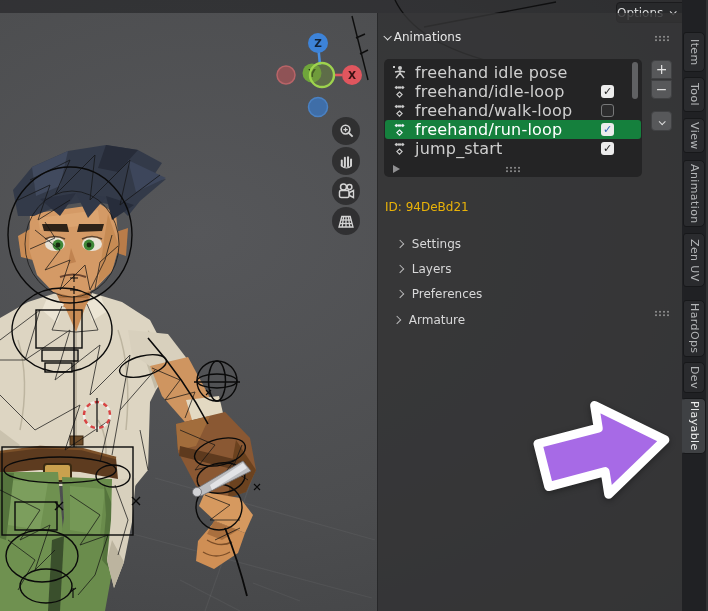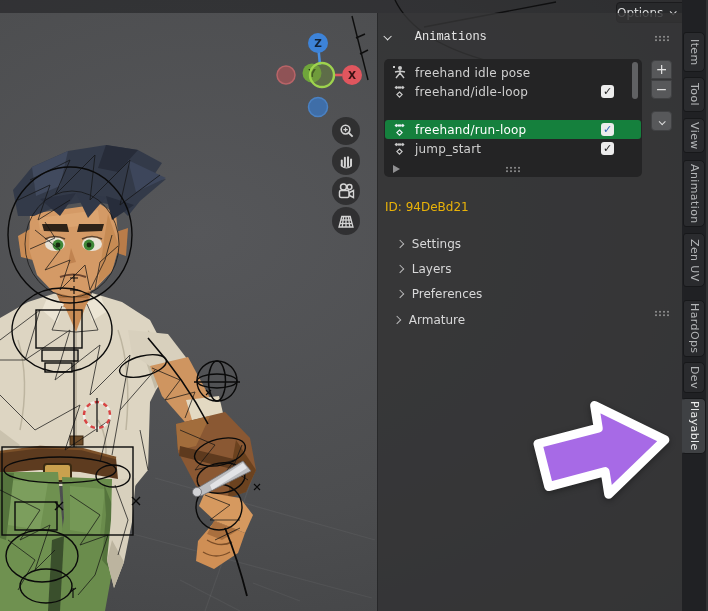--- a/index.html
+++ b/index.html
@@ -43,35 +43,35 @@
     display:flex; align-items:center; justify-content:center;
   }
 
   
   .npanel {
     position:absolute; left:377px; top:13px; width:305px; height:598px;
     background:rgba(51,51,52,0.85);
     border-left:1px solid rgba(0,0,0,0.25);
     color:#d5d5d5; font-size:12px;
   }
-  .panel-header { position:absolute; left:6px; top:17px; display:flex; align-items:center; gap:25px; color:#e6e6e6;font-family:Liberation Mono, monospace; }
+  .panel-header { position:absolute; left:6px; top:17px; display:flex; align-items:center; gap:4px; color:#e6e6e6; }
   .grip {
     width:16px; height:7px; opacity:.8;
     background-image:radial-gradient(circle, #9a9a9a 0.9px, transparent 1.1px);
     background-size:4px 3.5px; background-position:0 0;
   }
   .grip.hdr { position:absolute; left:276px; top:22px; }
 
   .anim-list {
     position:absolute; left:6px; top:46px; width:258px; height:118px;
     background:#242425; border-radius:5px; overflow:hidden;
   }
   .row { position:absolute; left:1px; width:256px; height:19px; display:flex; align-items:center; }
   .row .icon { width:15px; height:15px; margin-left:7px; flex:0 0 auto; }
-  .row .lbl { margin-left:8px; color:#cfcfcf; font-size:12px; letter-spacing:.2px; }
+  .row .lbl { margin-left:8px; color:#cfcfcf; font-size:16px; letter-spacing:.2px; }
   .row.selected { background:#15803d; border-radius:3px; }
   .row.selected .lbl { color:#ffffff; }
   .cb {
     position:absolute; right:27px; top:3px; width:13px; height:13px;
     border-radius:3px; background:#ececec; color:#1d1d1d;
     font-size:11px; line-height:13px; text-align:center; font-weight:bold;
   }
   .cb.unchecked { background:#2c2c2d; border:1px solid #777879; color:transparent; }
   .list-foot-tri {
     position:absolute; left:9px; bottom:4px; width:0; height:0;
@@ -371,20 +371,29 @@
     <div class="row" style="top:23px">
       <svg class="icon" viewBox="0 0 15 15">
         <path d="M2.5,3.5 l1.8,-1.8 1.8,1.8 -1.8,1.8 Z M9,3.5 l1.8,-1.8 1.8,1.8 -1.8,1.8 Z" fill="#c9c9c9"></path>
         <rect x="5.5" y="2.4" width="4" height="2.2" fill="#c9c9c9"></rect>
         <path d="M7.5,8 l2.6,2.6 -2.6,2.6 -2.6,-2.6 Z" fill="none" stroke="#c9c9c9" stroke-width="1.2"></path>
       </svg>
       <span class="lbl">freehand/idle-loop</span>
       <span class="cb">✓</span>
     </div>
 
+    <div class="row" style="top:42px">
+      <svg class="icon" viewBox="0 0 15 15">
+        <path d="M2.5,3.5 l1.8,-1.8 1.8,1.8 -1.8,1.8 Z M9,3.5 l1.8,-1.8 1.8,1.8 -1.8,1.8 Z" fill="#c9c9c9"></path>
+        <rect x="5.5" y="2.4" width="4" height="2.2" fill="#c9c9c9"></rect>
+        <path d="M7.5,8 l2.6,2.6 -2.6,2.6 -2.6,-2.6 Z" fill="none" stroke="#c9c9c9" stroke-width="1.2"></path>
+      </svg>
+      <span class="lbl">freehand/walk-loop</span>
+      <span class="cb unchecked"></span>
+    </div>
 
     <div class="row selected" style="top:61px">
       <svg class="icon" viewBox="0 0 15 15">
         <path d="M2.5,3.5 l1.8,-1.8 1.8,1.8 -1.8,1.8 Z M9,3.5 l1.8,-1.8 1.8,1.8 -1.8,1.8 Z" fill="#eef2f8"></path>
         <rect x="5.5" y="2.4" width="4" height="2.2" fill="#eef2f8"></rect>
         <path d="M7.5,8 l2.6,2.6 -2.6,2.6 -2.6,-2.6 Z" fill="none" stroke="#eef2f8" stroke-width="1.2"></path>
       </svg>
       <span class="lbl">freehand/run-loop</span>
       <span class="cb" style="color:#2f66b5">✓</span>
     </div>

